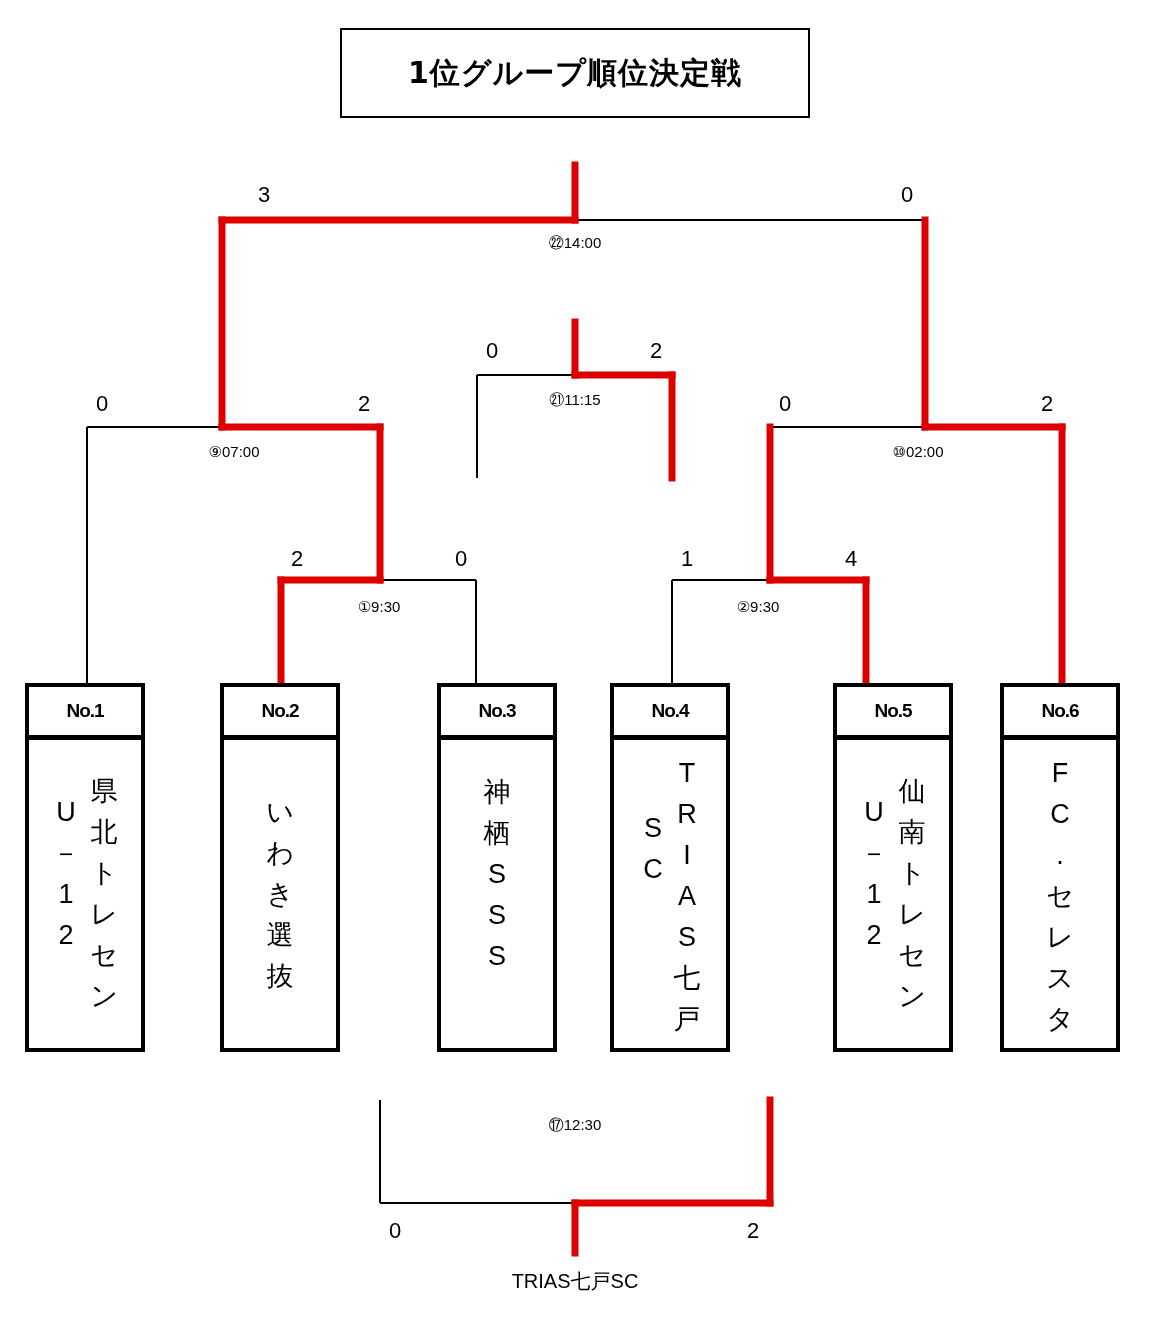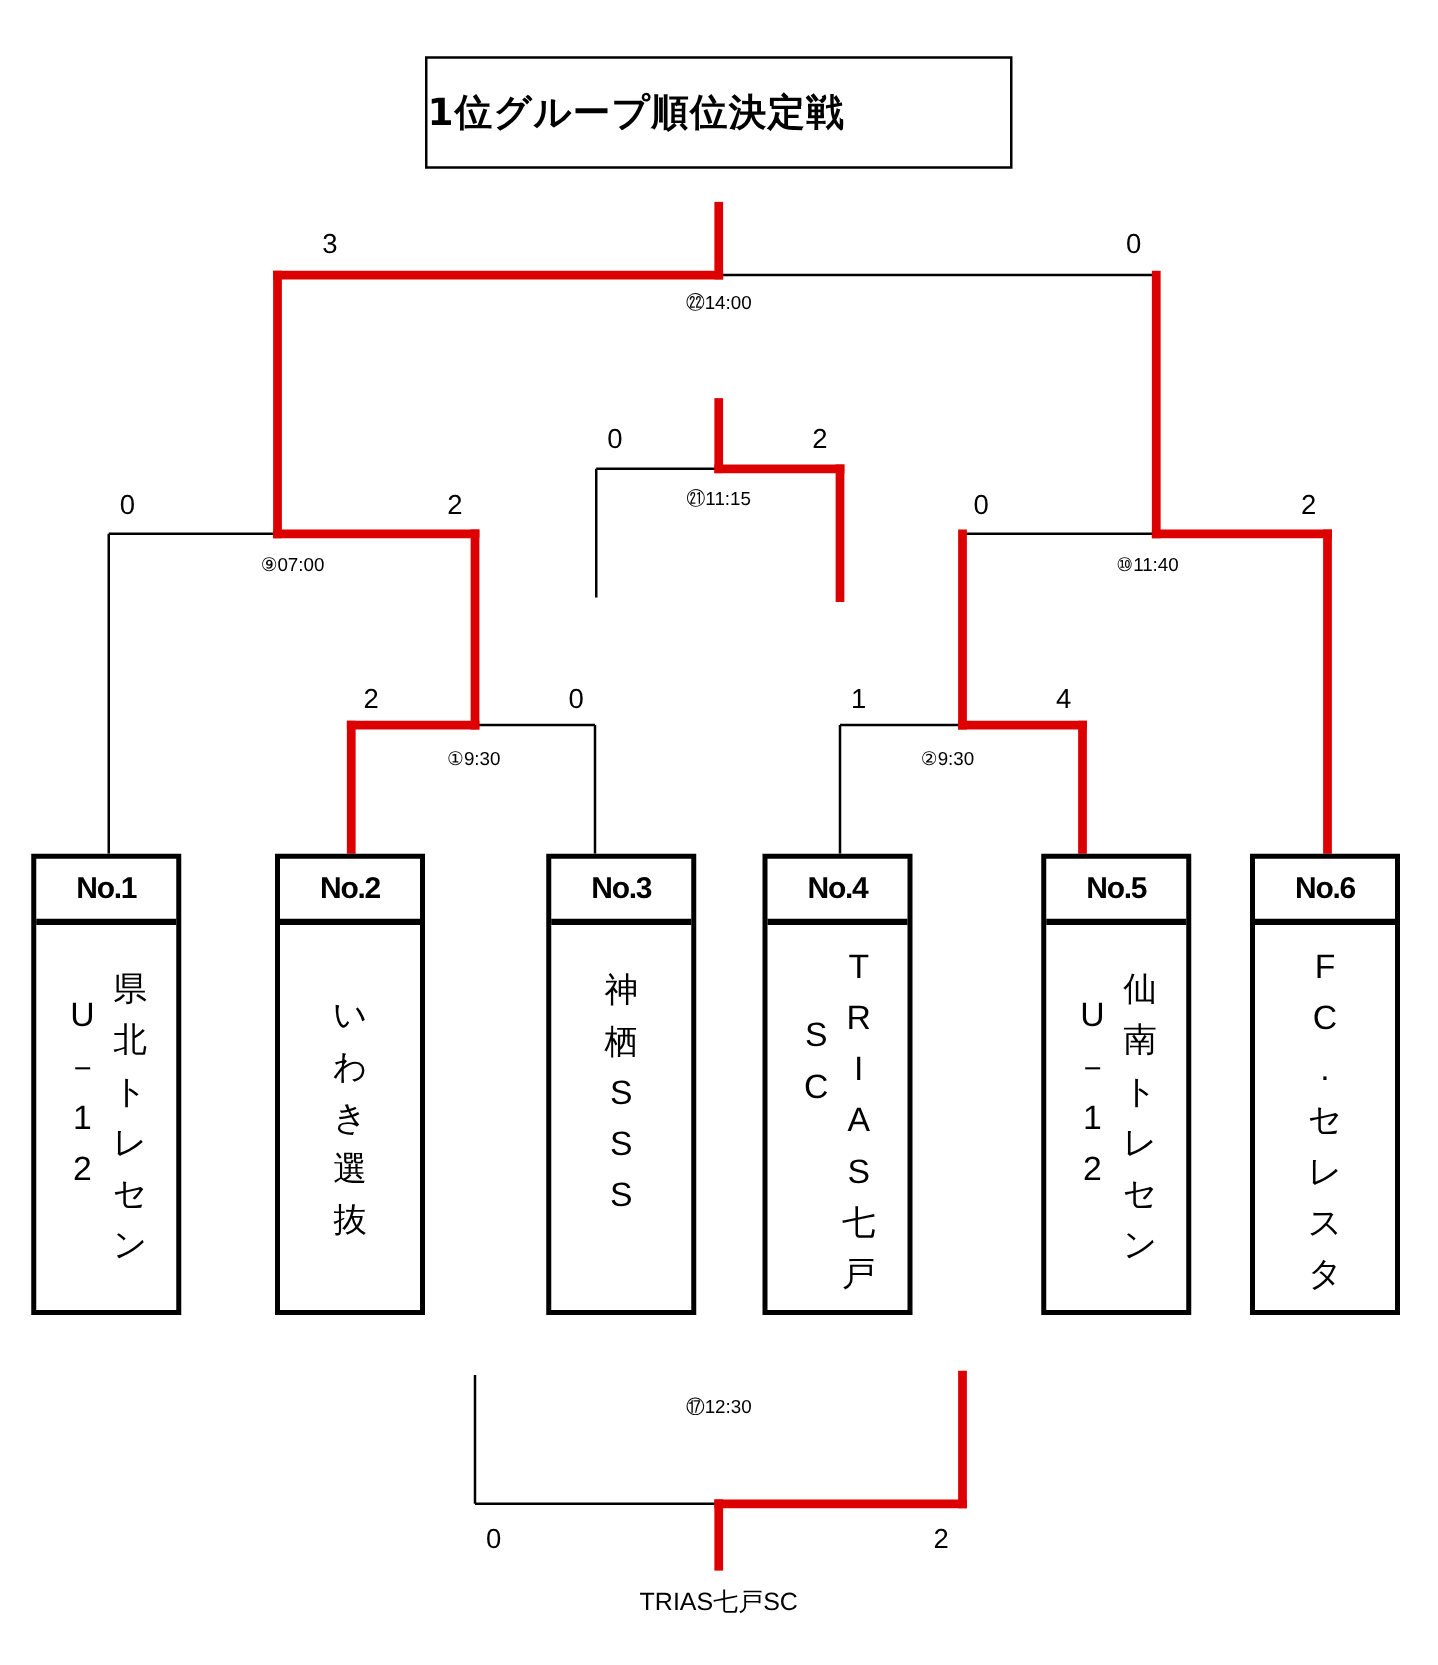--- a/index.html
+++ b/index.html
@@ -1,26 +1,26 @@
 <!DOCTYPE html>
 <html><head>
 <meta charset="utf-8">
 <style>
   html, body { margin:0; padding:0; background:#ffffff; }
   body { width:1150px; height:1332px; position:relative; overflow:hidden;
          font-family:"Liberation Sans", "DejaVu Sans", sans-serif; color:#000; }
-  .title-box { position:absolute; left:340px; top:45px; width:466px; height:86px;
-               border:2px solid #000; display:flex; align-items:center; justify-content:flex-start; }
+  .title-box { position:absolute; left:340px; top:28px; width:466px; height:86px;
+               border:2px solid #000; display:flex; align-items:center; justify-content:center; }
   .title-text { font-size:30px; font-weight:bold; letter-spacing:1px; font-family:"DejaVu Sans", sans-serif; }
   svg.lines { position:absolute; left:0; top:0; }
   .score { position:absolute; font-size:22px; transform:translateX(-50%); }
   .match-label { position:absolute; font-size:15px; transform:translateX(-50%); white-space:nowrap; }
   .team-box { position:absolute; top:683px; width:112px; height:361px; border:4px solid #000; background:#fff; }
   .team-no { height:48px; border-bottom:5px solid #000; display:flex; align-items:center; justify-content:center;
-             font-size:24px; font-weight:bold; font-family:"Liberation Sans Narrow","Liberation Sans", sans-serif; letter-spacing:-1px; }
+             font-size:19px; font-weight:bold; font-family:"Liberation Sans Narrow","Liberation Sans", sans-serif; letter-spacing:-1px; }
   .team-name { position:absolute; left:0; right:0; top:53px; bottom:0; display:flex; flex-direction:row-reverse;
                justify-content:center; align-items:center; gap:8px; }
   .team-col { display:flex; flex-direction:column; align-items:center; font-size:27px; line-height:41px; }
   .team-col span { display:block; width:30px; text-align:center; }
   .winner-name { position:absolute; left:575px; top:1268px; transform:translateX(-50%); font-size:20px; white-space:nowrap; }
 </style>
 </head>
 <body>
 
 <div class="title-box">
@@ -72,21 +72,21 @@
 <div class="score" style="left:492px; top:338px;">0</div>
 <div class="score" style="left:656px; top:338px;">2</div>
 <div class="match-label" style="left:575px; top:391px;">㉑11:15</div>
 
 <div class="score" style="left:102px; top:391px;">0</div>
 <div class="score" style="left:364px; top:391px;">2</div>
 <div class="match-label" style="left:234px; top:443px;">⑨07:00</div>
 
 <div class="score" style="left:785px; top:391px;">0</div>
 <div class="score" style="left:1047px; top:391px;">2</div>
-<div class="match-label" style="left:918px; top:443px;">⑩11:40</div>
+<div class="match-label" style="left:918px; top:443px;">⑩02:00</div>
 
 <div class="score" style="left:297px; top:546px;">2</div>
 <div class="score" style="left:461px; top:546px;">0</div>
 <div class="match-label" style="left:379px; top:598px;text-align:right;">①9:30</div>
 
 <div class="score" style="left:687px; top:546px;">1</div>
 <div class="score" style="left:851px; top:546px;">4</div>
 <div class="match-label" style="left:758px; top:598px;">②9:30</div>
 
 <div class="team-box" style="left:25px;">

